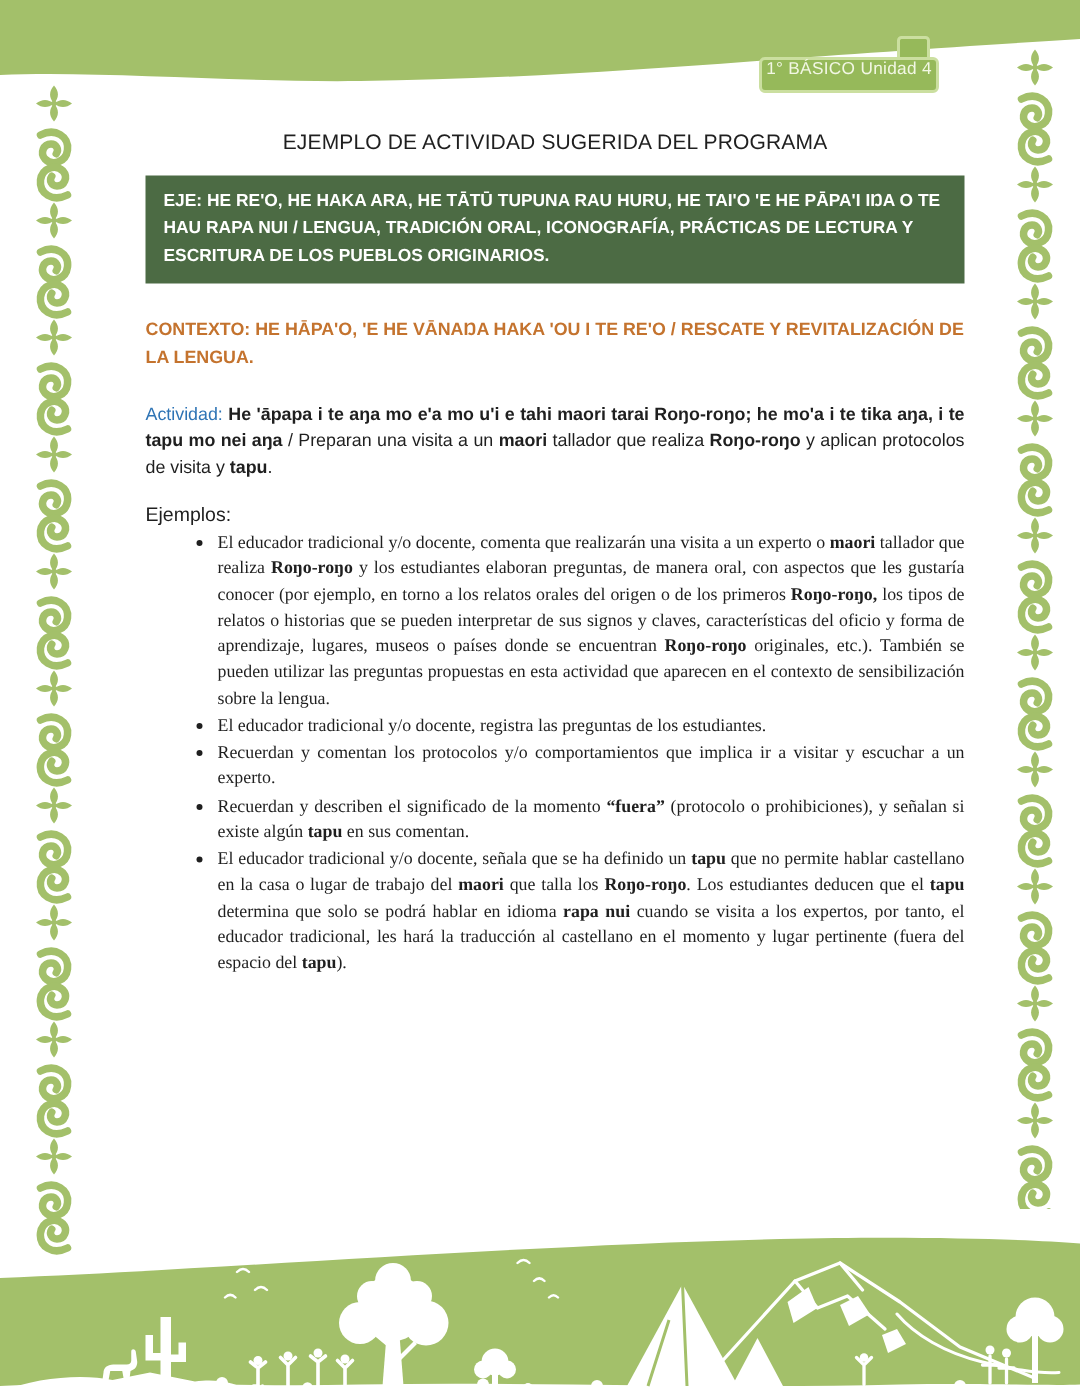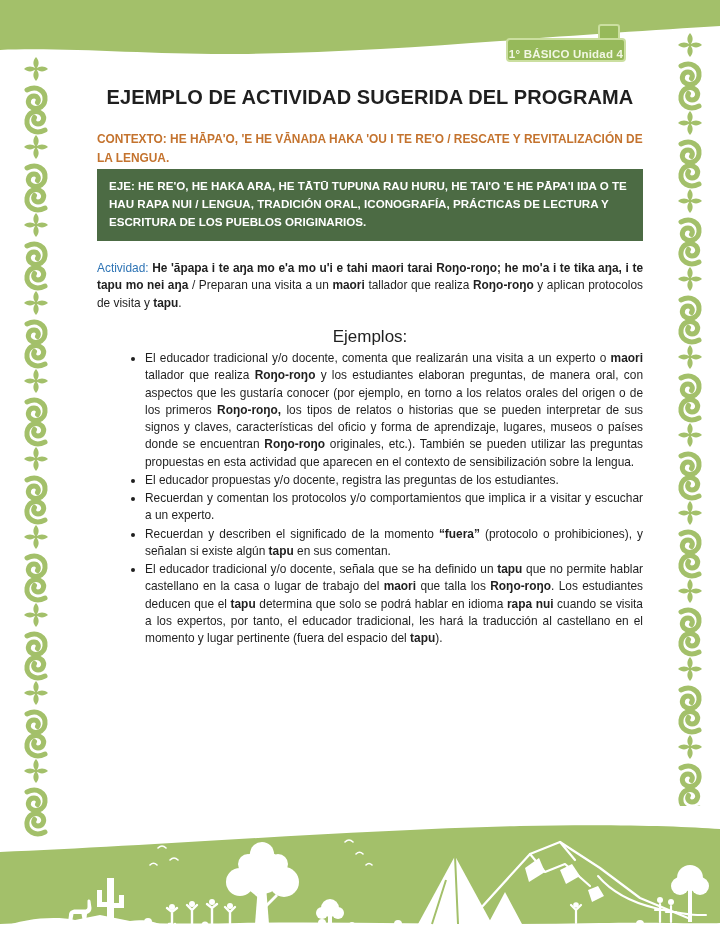--- a/index.html
+++ b/index.html
@@ -35,36 +35,36 @@
     left:598px;top:24px;width:22px;height:20px;
     background:var(--badge-green);
     border:2px solid var(--badge-border);
     border-radius:3px;
   }
   #unit-badge{
     left:506px;top:38px;width:120px;height:24px;
     background:var(--badge-green);
     border:2px solid var(--badge-border);
     border-radius:4px;
-    display:flex;align-items:flex-end;justify-content:center;
+    display:flex;align-items:flex-start;justify-content:center;
     color:var(--badge-text);
-    font-size:11.5px;font-weight:bold;letter-spacing:.2px;
+    font-size:11.5px;font-weight:normal;letter-spacing:.2px;
     white-space:nowrap;
   }
   
   #koru-left{left:22px;top:56px;}
   #koru-right{left:676px;top:32px;}
   
   #footer-art{left:0;bottom:0;}
   
   #content{
     left:97px;top:86px;width:546px;
   }
   #page-title{
-    font-size:20px;font-weight:bold;text-align:center;
+    font-size:14px;font-weight:normal;text-align:center;
     letter-spacing:.1px;
     margin-bottom:15px;
   }
   #eje-banner{
     background:var(--eje-bg);
     color:var(--eje-text);
     font-weight:bold;
     font-size:11.6px;line-height:1.58;
     padding:8px 12px 9px 12px;
     text-align:left;
@@ -76,29 +76,29 @@
     font-size:11.9px;line-height:1.62;
     text-align:left;
   }
   #activity-paragraph{
     margin-top:19px;
     font-size:11.9px;line-height:1.5;
     text-align:justify;
   }
   #examples-heading{
     margin-top:14px;
-    font-size:17px;
-    text-align:center;
+    font-size:13px;
   }
   #examples-list{
     margin-top:3px;
     padding-left:48px;
     list-style:disc outside;
     font-size:11.9px;line-height:1.45;
     text-align:justify;
+    font-family:Liberation Serif, serif;
   }
   #examples-list li{margin-bottom:1px;}
   .b{font-weight:bold;}
   .label-blue{color:var(--activity-blue);}
 </style>
 </head>
 <body>
 
 <svg id="top-band" class="abs" width="720" height="60" viewBox="0 0 720 60">
   <path class="green-fill" d="M0 0 H720 V26 C655 30 565 36 500 41 C420 47 330 53 240 54 C155 55 65 47 0 50 Z"></path>
@@ -142,31 +142,31 @@
     <use href="#koru-unit" y="390"></use>
   <use href="#koru-unit" y="468"></use>
     <use href="#koru-unit" y="546"></use>
     <use href="#koru-unit" y="624"></use>
   <use href="#koru-unit" y="702"></use>
 </svg>
 
 <div id="content" class="abs">
   <h1 id="page-title">EJEMPLO DE ACTIVIDAD SUGERIDA DEL PROGRAMA</h1>
 
+  <div id="eje-banner">EJE: HE RE'O, HE HAKA ARA, HE TĀTŪ TUPUNA RAU HURU, HE TAI'O 'E HE PĀPA'I IŊA O TE HAU RAPA NUI / LENGUA, TRADICIÓN ORAL, ICONOGRAFÍA, PRÁCTICAS DE LECTURA Y ESCRITURA DE LOS PUEBLOS ORIGINARIOS.</div>
+
   <div id="context-heading">CONTEXTO: HE HĀPA'O, 'E HE VĀNAŊA HAKA 'OU I TE RE'O / RESCATE Y REVITALIZACIÓN DE LA LENGUA.</div>
-
-  <div id="eje-banner">EJE: HE RE'O, HE HAKA ARA, HE TĀTŪ TUPUNA RAU HURU, HE TAI'O 'E HE PĀPA'I IŊA O TE HAU RAPA NUI / LENGUA, TRADICIÓN ORAL, ICONOGRAFÍA, PRÁCTICAS DE LECTURA Y ESCRITURA DE LOS PUEBLOS ORIGINARIOS.</div>
 
   <p id="activity-paragraph"><span class="label-blue">Actividad: </span><span class="b">He 'āpapa i te aŋa mo e'a mo u'i e tahi maori tarai Roŋo-roŋo; he mo'a i te tika aŋa, i te tapu mo nei aŋa</span><span> / Preparan una visita a un </span><span class="b">maori</span><span> tallador que realiza </span><span class="b">Roŋo-roŋo</span><span> y aplican protocolos de visita y </span><span class="b">tapu</span><span>.</span></p>
 
   <div id="examples-heading">Ejemplos:</div>
 
   <ul id="examples-list">
       <li><span>El educador tradicional y/o docente, comenta que realizarán una visita a un experto o </span><span class="b">maori</span><span> tallador que realiza </span><span class="b">Roŋo-roŋo</span><span> y los estudiantes elaboran preguntas, de manera oral, con aspectos que les gustaría conocer (por ejemplo, en torno a los relatos orales del origen o de los primeros </span><span class="b">Roŋo-roŋo,</span><span> los tipos de relatos o historias que se pueden interpretar de sus signos y claves, características del oficio y forma de aprendizaje, lugares, museos o países donde se encuentran </span><span class="b">Roŋo-roŋo</span><span> originales, etc.). También se pueden utilizar las preguntas propuestas en esta actividad que aparecen en el contexto de sensibilización sobre la lengua.</span></li>
-      <li><span>El educador propuestas y/o docente, registra las preguntas de los estudiantes.</span></li>
+      <li><span>El educador tradicional y/o docente, registra las preguntas de los estudiantes.</span></li>
       <li><span>Recuerdan y comentan los protocolos y/o comportamientos que implica ir a visitar y escuchar a un experto.</span></li>
       <li><span>Recuerdan y describen el significado de la momento </span><span class="b">“fuera”</span><span> (protocolo o prohibiciones), y señalan si existe algún </span><span class="b">tapu</span><span> en sus comentan.</span></li>
       <li><span>El educador tradicional y/o docente, señala que se ha definido un </span><span class="b">tapu</span><span> que no permite hablar castellano en la casa o lugar de trabajo del </span><span class="b">maori</span><span> que talla los </span><span class="b">Roŋo-roŋo</span><span>. Los estudiantes deducen que el </span><span class="b">tapu</span><span> determina que solo se podrá hablar en idioma </span><span class="b">rapa nui</span><span> cuando se visita a los expertos, por tanto, el educador tradicional, les hará la traducción al castellano en el momento y lugar pertinente (fuera del espacio del </span><span class="b">tapu</span><span>).</span></li>
     </ul>
 </div>
 
 <svg id="footer-art" class="abs" width="720" height="112" viewBox="0 0 720 112">
   <path class="green-fill" d="M0 32 C150 26 350 10 520 6 C610 4 680 6 720 9 V112 H0 Z"></path>
 
   <path class="white-fill" d="M0 112 V104 C80 100 160 105 240 103 C360 101 480 106 600 103 C660 102 700 104 720 103 V112 Z"></path>

